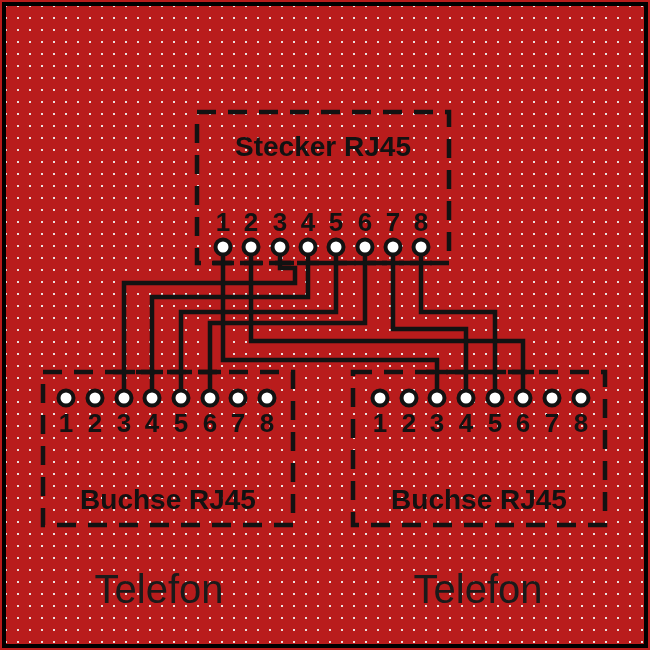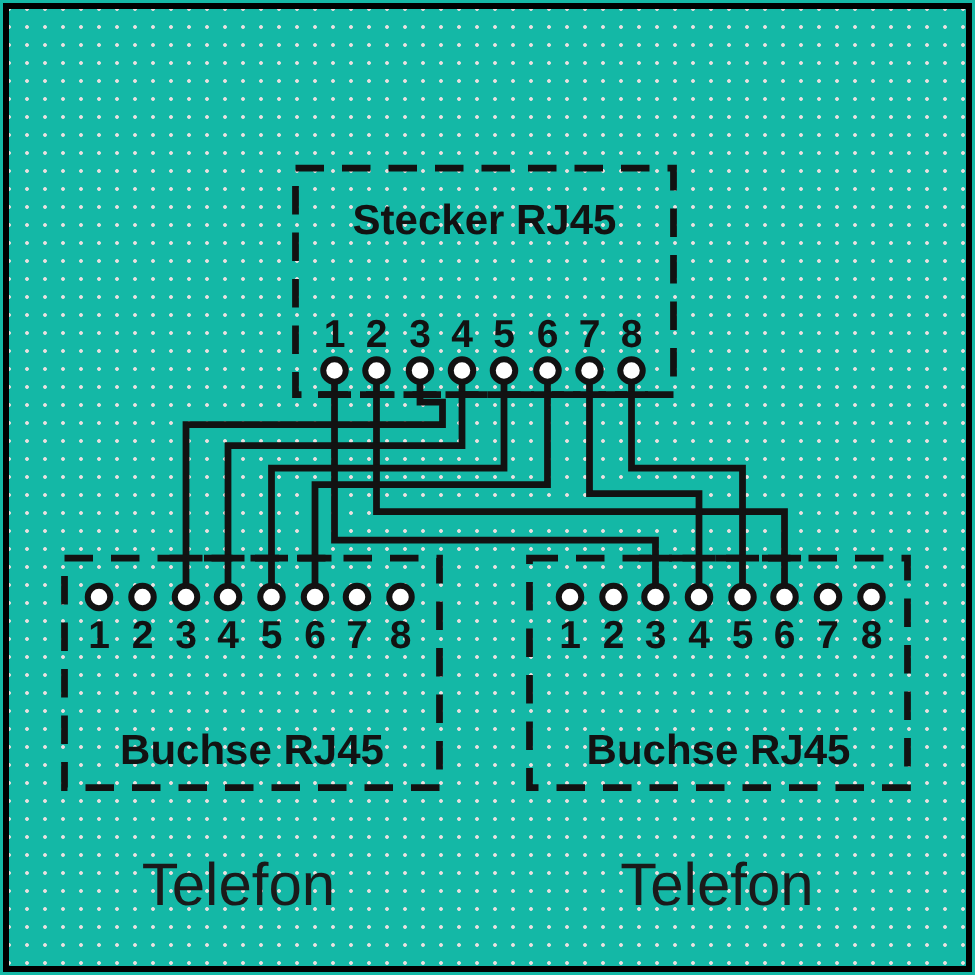--- a/index.html
+++ b/index.html
@@ -1,16 +1,16 @@
 <!DOCTYPE html>
 <html><head>
 <meta charset="utf-8">
 <style>
   html,body{margin:0;padding:0;background:#ffffff;}
-  .canvas{position:relative;width:650px;height:650px;background:#14b8a6;overflow:hidden;
+  .canvas{position:relative;width:650px;height:650px;background:#b91c1c;overflow:hidden;
           font-family:"Liberation Sans", sans-serif;}
   .frame{position:absolute;left:2px;top:2px;width:638px;height:638px;border:4px solid #000;
          background-image:radial-gradient(circle,#eadfdf 1px,rgba(255,255,255,0) 1.5px);
          background-size:12px 12px;background-position:6px 6px;}
   svg{position:absolute;left:0;top:0;width:650px;height:650px;}
   .box{fill:none;stroke:#121212;stroke-width:4.5;stroke-dasharray:19 12;}
   .wire{fill:none;stroke:#121212;stroke-width:4.5;stroke-linecap:butt;stroke-linejoin:miter;}
   .pin-circle{fill:#ffffff;stroke:#121212;stroke-width:4;}
   .tick{stroke:#121212;stroke-width:4.5;}
   .title{font:bold 28px "Liberation Sans",sans-serif;fill:#121212;text-anchor:middle;}

